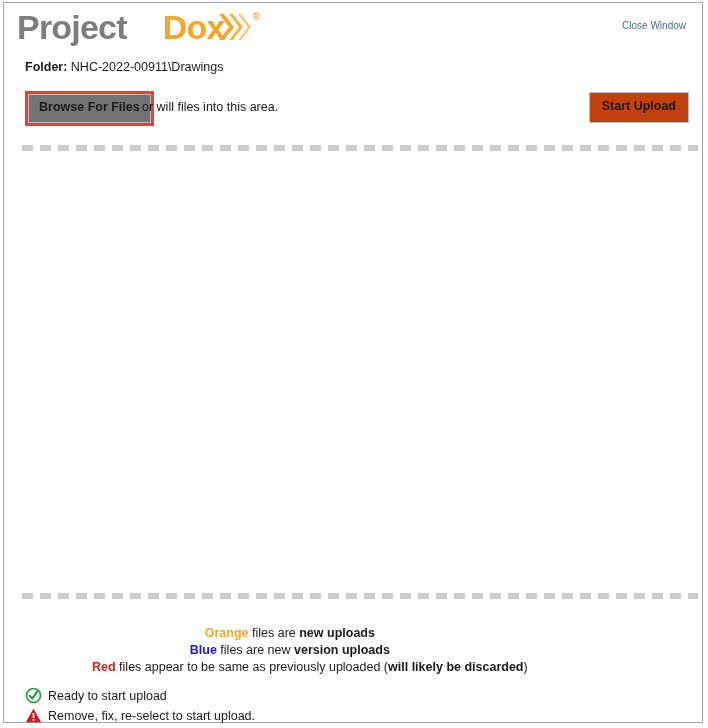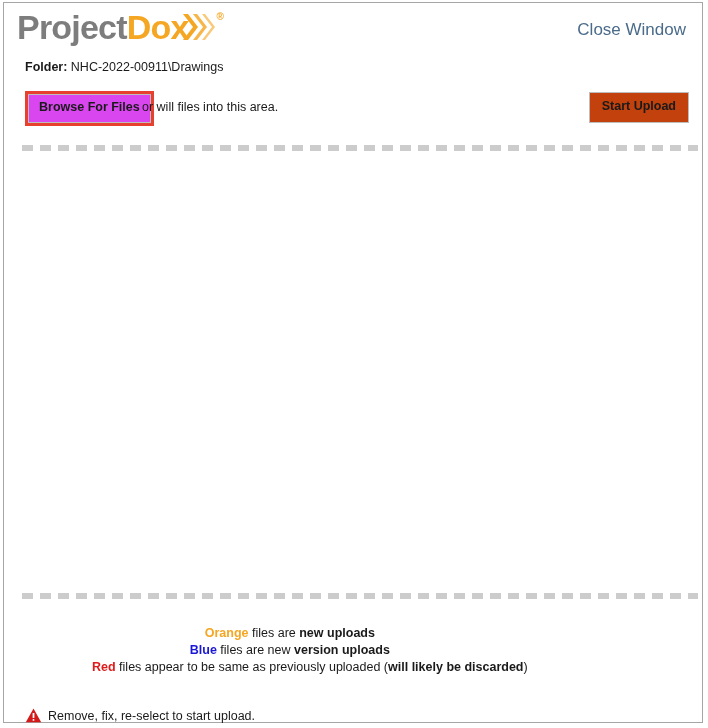--- a/index.html
+++ b/index.html
@@ -55,20 +55,21 @@
     letter-spacing: -0.8px;
     color: #7d7d7d;
     line-height: 1;
   }
   .logo-dox {
     font-size: 34px;
     font-weight: bold;
     letter-spacing: -0.8px;
     color: #f5a623;
     line-height: 1;
+    margin-left: 36px;
   }
   .logo-chevrons {
     position: relative;
     width: 34px;
     height: 30px;
     margin-left: -7px;
   }
   .logo-chevrons svg { display: block; }
   .logo-reg {
     font-size: 10px;
@@ -76,21 +77,21 @@
     font-weight: bold;
     align-self: flex-start;
     margin-top: 3px;
     margin-left: 1px;
   }
 
   .close-window {
     position: absolute;
     right: 12px;
     top: 20px;
-    font-size: 17px;
+    font-size: 10px;
     color: #4a6b8a;
     text-decoration: none;
     cursor: pointer;
   }
 
   
   .folder-line {
     position: absolute;
     left: 25px;
     top: 60px;
@@ -115,21 +116,21 @@
     left: 25px;
     top: 3px;
     border: 3px solid #e8402e;
     background: #ffffff;
     padding: 0;
     line-height: 0;
   }
   .browse-button {
     display: inline-block;
     border: 1px solid #bdbdbd;
-    background: #d946ef;
+    background: #737373;
     color: #1a1a1a;
     font-family: "Liberation Sans", sans-serif;
     font-size: 12.5px;
     font-weight: bold;
     padding: 6px 10px 7px 10px;
     cursor: pointer;
     line-height: 1.1;
   }
 
   .drag-hint {
@@ -272,20 +273,29 @@
 
     <div class="legend-row">
       <span class="kw-blue">Blue</span><span> files are new </span><span class="em">version uploads</span><span></span>
     </div>
 
     <div class="legend-row">
       <span class="kw-red">Red</span><span> files appear to be same as previously uploaded (</span><span class="em">will likely be discarded</span><span>)</span>
     </div>
   </div>
 
+  <div class="status status-ready">
+    <span class="status-icon">
+      <svg width="17" height="17" viewBox="0 0 17 17" aria-hidden="true">
+        <circle cx="8.5" cy="8.5" r="7" fill="#ffffff" stroke="#1f9d3a" stroke-width="1.6"></circle>
+        <path d="M4.6,8.8 L7.3,11.4 L12.6,4.2" fill="none" stroke="#1f9d3a" stroke-width="2.1" stroke-linecap="round" stroke-linejoin="round"></path>
+      </svg>
+    </span>
+    <span>Ready to start upload</span>
+  </div>
 
   <div class="status status-remove">
     <span class="status-icon">
       <svg width="17" height="17" viewBox="0 0 17 17" aria-hidden="true">
         <path d="M8.5,1.6 L16.2,15.3 L0.8,15.3 Z" fill="#d31919"></path>
         <rect x="7.6" y="6.0" width="1.8" height="5.0" rx="0.6" fill="#ffffff"></rect>
         <rect x="7.6" y="12.0" width="1.8" height="1.8" rx="0.6" fill="#ffffff"></rect>
       </svg>
     </span>
     <span>Remove, fix, re-select to start upload.</span>

